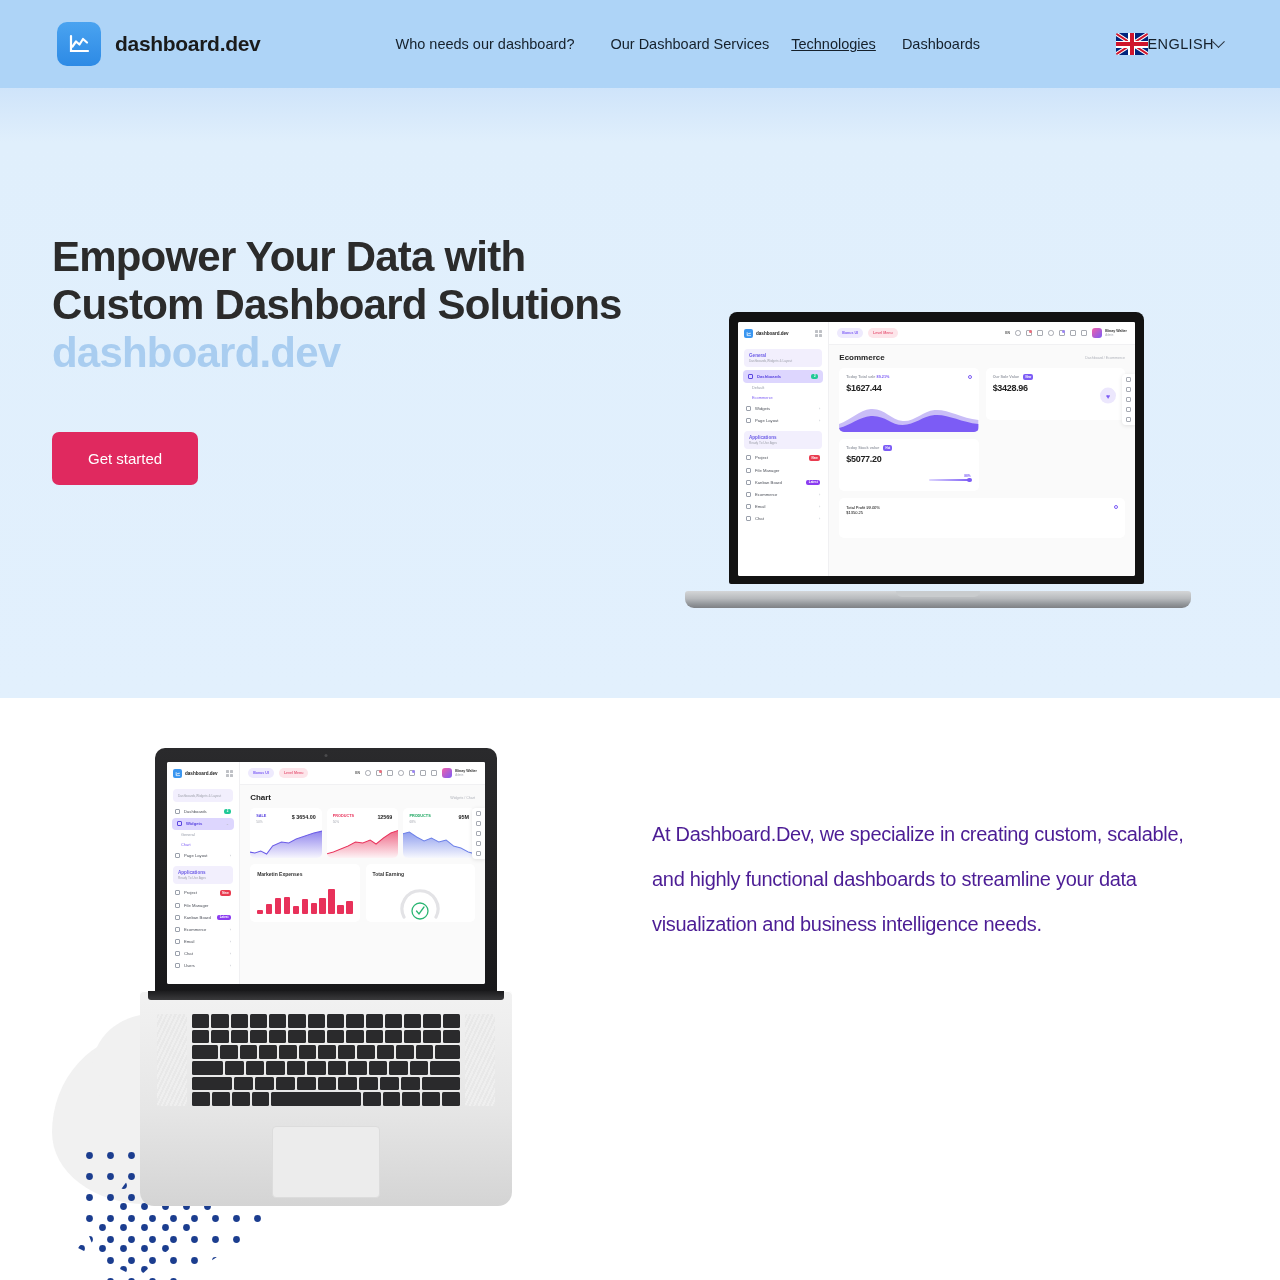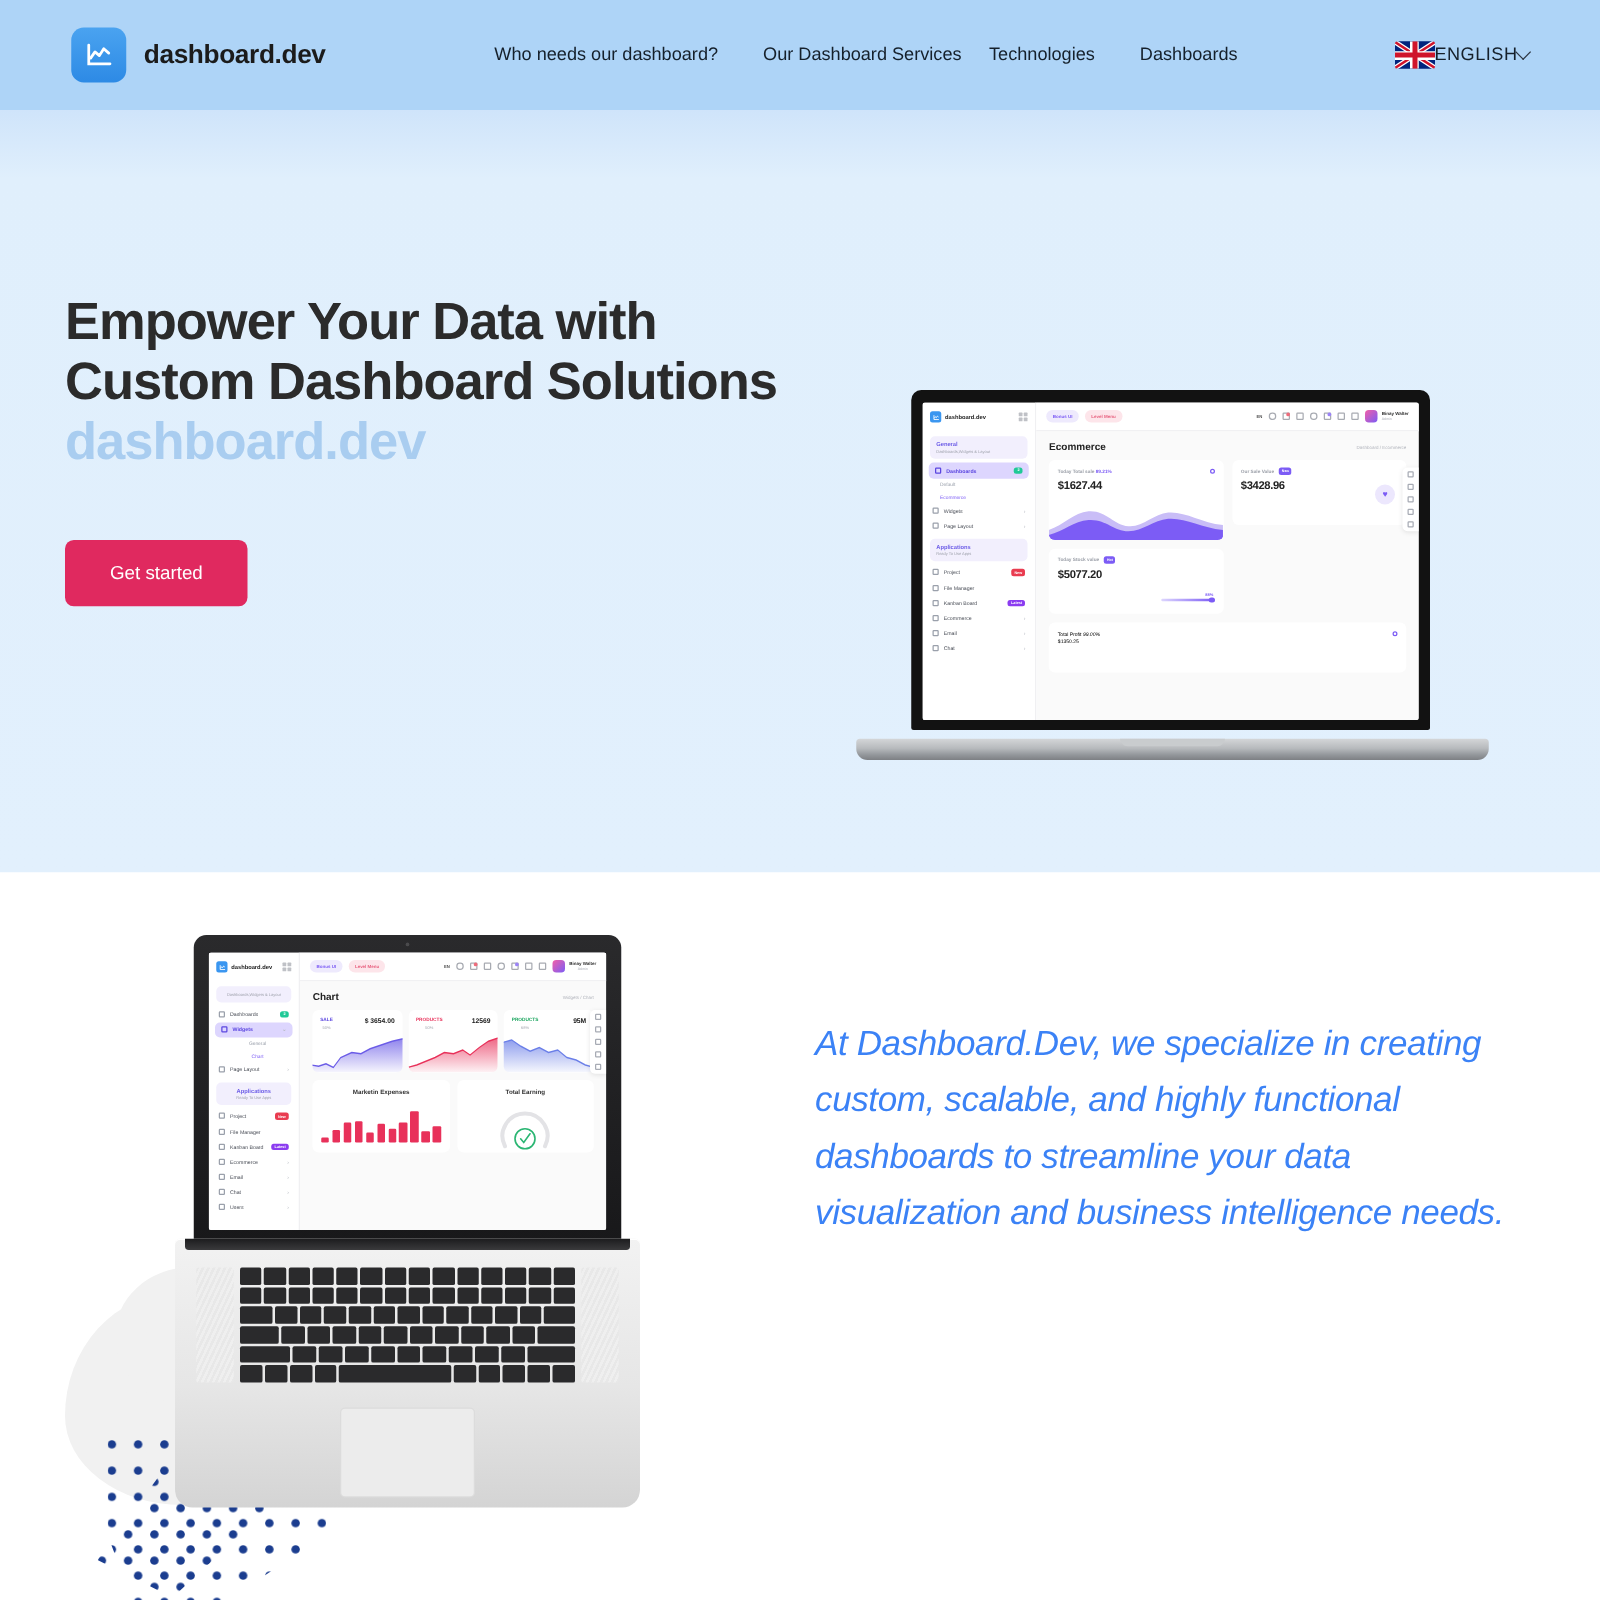--- a/index.html
+++ b/index.html
@@ -30,21 +30,21 @@
     letter-spacing: -0.3px;
   }
 
   .nav { display: flex; align-items: center; margin-left: 135px; }
   .nav-item {
     font-size: 14.5px; color: #15202b; white-space: nowrap;
     cursor: pointer;
   }
   .nav-item:nth-child(1) { margin-right: 36px; }
   .nav-item:nth-child(2) { margin-right: 22px; }
-  .nav-item:nth-child(3) { margin-right: 36px; }
+  .nav-item:nth-child(3) { margin-right: 26px; text-decoration: underline; }
 
   .lang {
     position: absolute; right: 57px; top: 50%; transform: translateY(-50%);
     display: flex; align-items: center; gap: 0; cursor: pointer;
   }
   .flag {
     width: 32px; height: 22px; border-radius: 2px; position: relative;
     overflow: hidden; background: #00247d; flex: none;
   }
   .flag .d1, .flag .d2 {
@@ -197,21 +197,21 @@
   .dots2 { position: absolute; left: 86px; top: 1110px; width: 175px; height: 170px; }
 
   .laptop2 { position: absolute; left: 140px; top: 748px; width: 372px; height: 458px; }
   .lt2-lid {
     position: absolute; left: 15px; top: 0; width: 342px; height: 246px;
     background: linear-gradient(180deg,#2a2a2c 0%,#18181a 100%);
     border-radius: 10px 10px 3px 3px; padding: 14px 12px 10px 12px;
   }
   .lt2-cam { position: absolute; left: 50%; top: 6px; transform: translateX(-50%);
       width: 3px; height: 3px; border-radius: 50%; background: #4a4a4c; }
-  .lt2-inner { width: 100%; height: 100%; background: #fff; border-radius: 2px; overflow: hidden; text-align: center; }
+  .lt2-inner { width: 100%; height: 100%; background: #fff; border-radius: 2px; overflow: hidden; }
   .lt2-body {
     position: absolute; left: 0; top: 243px; width: 372px; height: 215px;
     background: linear-gradient(180deg,#f2f2f2 0%,#e6e6e6 55%,#d4d4d4 100%);
     border-radius: 4px 4px 14px 14px;
     box-shadow: inset 0 1px 0 #fff;
   }
   .lt2-hinge { position: absolute; left: 8px; top: 243px; width: 356px; height: 9px;
       background: linear-gradient(180deg,#1c1c1e,#3a3a3c); border-radius: 0 0 3px 3px; }
   .kbd { position: absolute; left: 52px; top: 266px; width: 268px; height: 92px;
       display: grid; grid-template-rows: repeat(6, 1fr); gap: 2px; }
@@ -219,21 +219,21 @@
   .krow i { flex: 1; background: #2a2a2c; border-radius: 1.5px; }
   .trackpad { position: absolute; left: 50%; transform: translateX(-50%); top: 378px;
       width: 108px; height: 72px; background: #ececec; border-radius: 4px;
       border: 1px solid #dcdcdc; }
   .speaker-l { position: absolute; left: 17px; top: 266px; width: 30px; height: 92px;
       background: repeating-linear-gradient(115deg,#e8e8e8 0 2px,#efefef 2px 4px); border-radius: 2px; }
   .speaker-r { position: absolute; right: 17px; top: 266px; width: 30px; height: 92px;
       background: repeating-linear-gradient(115deg,#e8e8e8 0 2px,#efefef 2px 4px); border-radius: 2px; }
 
   .sec2-copy { position: absolute; left: 652px; top: 812px; width: 560px; }
-  .sec2-copy p { font-size: 28px; line-height: 45px; color: #3b82f6; letter-spacing: -0.3px; font-style: italic; }
+  .sec2-copy p { font-size: 20px; line-height: 45px; color: #4c1d95; letter-spacing: -0.3px; }
 
   
   .areafill { display: block; width: 100%; }
 </style>
 </head>
 <body>
 
 <div class="page">
 
   <div class="header">

